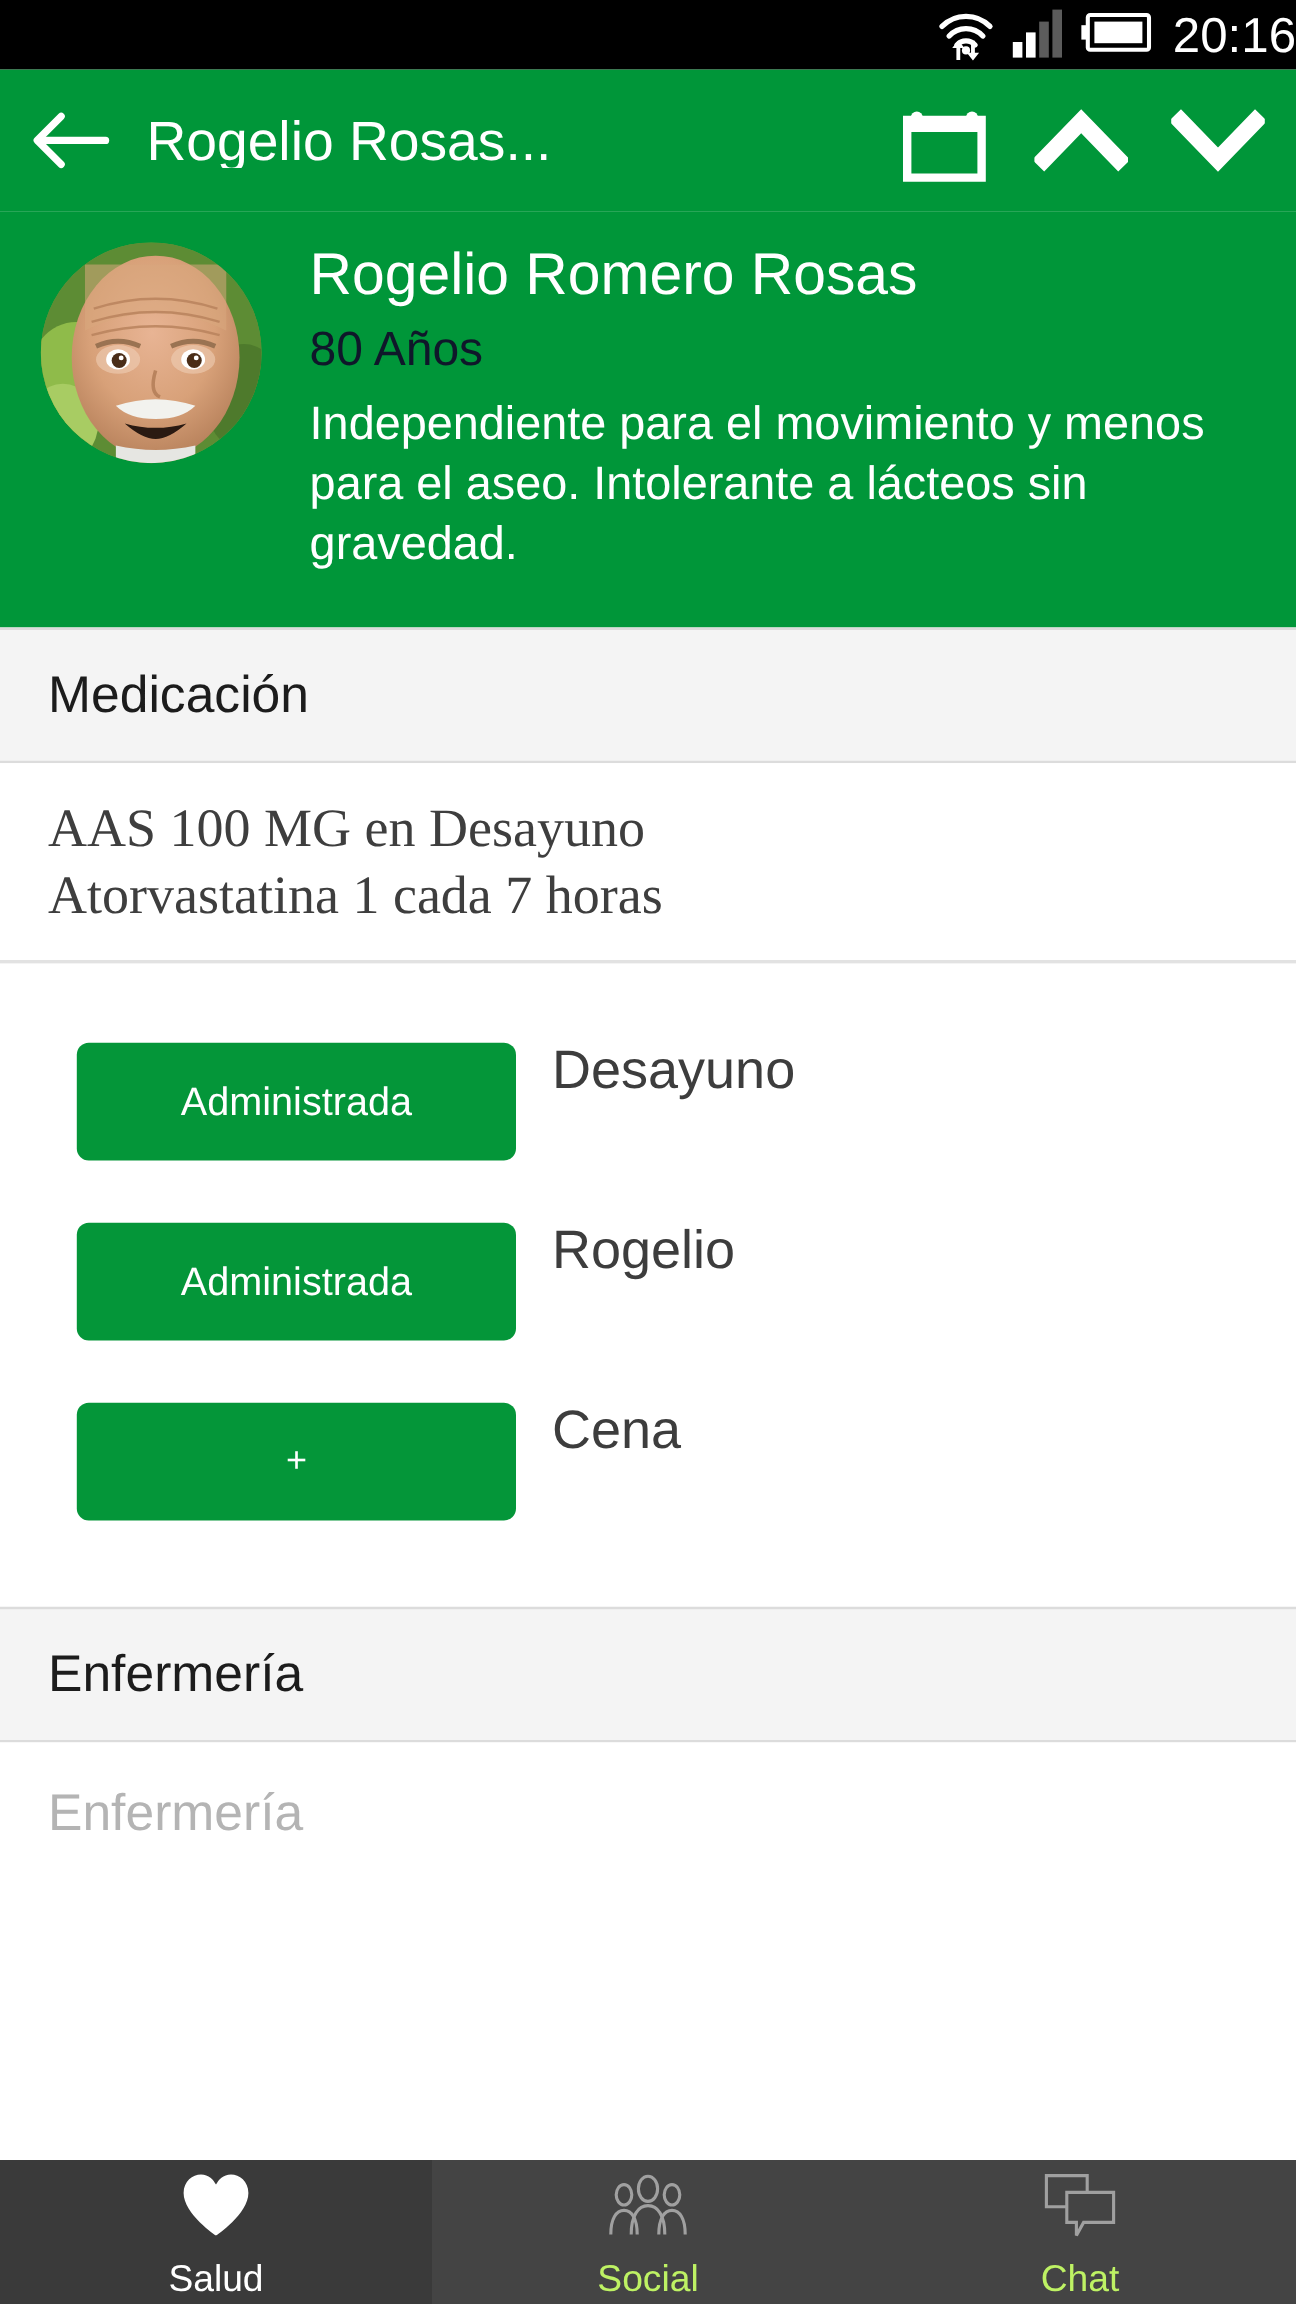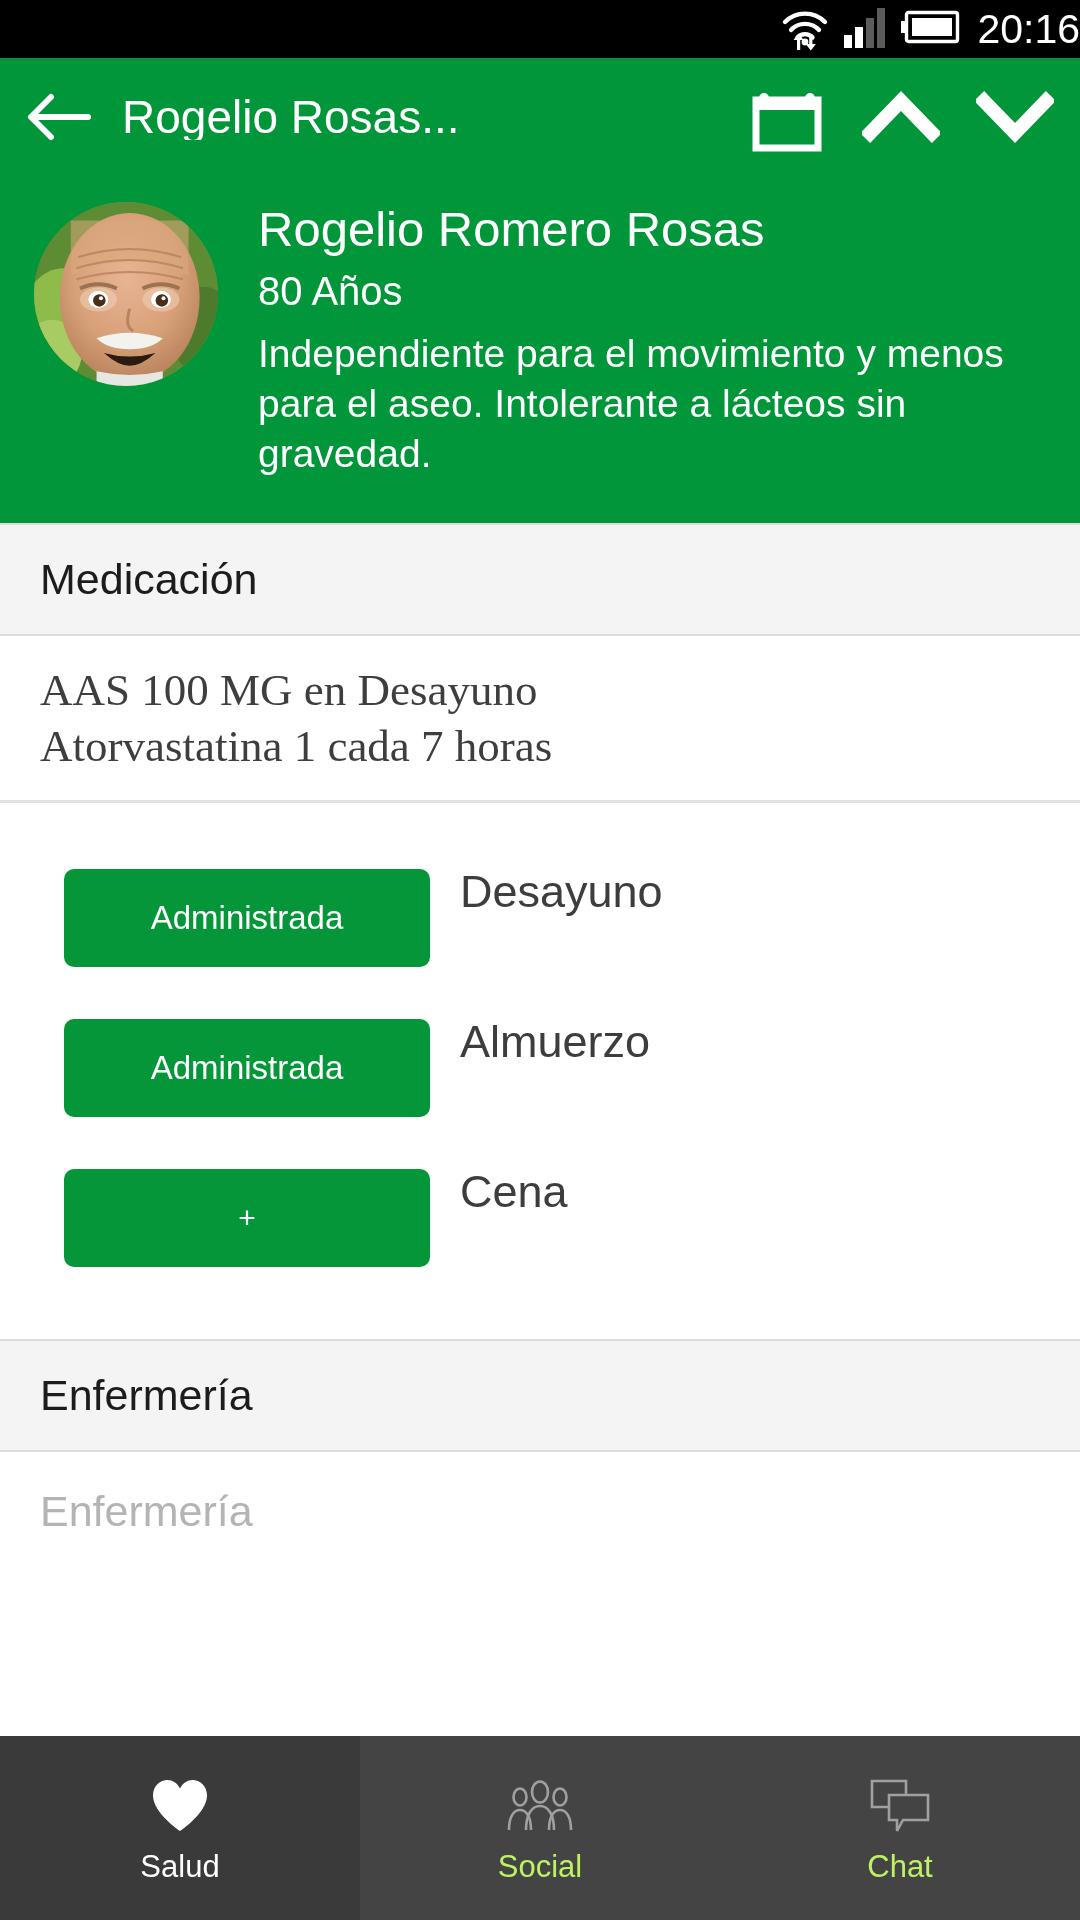--- a/index.html
+++ b/index.html
@@ -111,21 +111,21 @@
     margin-left: 40px;
     flex: 1 1 auto;
     min-width: 0;
   }
   .profile-name {
     color: #ffffff;
     font-size: 49px;
     line-height: 1.12;
   }
   .profile-age {
-    color: #ffffff;
+    color: #0f172a;
     font-size: 40px;
     margin-top: 12px;
     line-height: 1.1;
   }
   .profile-note {
     color: #ffffff;
     font-size: 39px;
     line-height: 1.28;
     margin-top: 16px;
   }
@@ -206,21 +206,21 @@
   }
   .enf-placeholder {
     font-size: 43px;
     color: #b4b4b4;
     line-height: 1;
   }
   .spacer { flex: 1 1 auto; background: #ffffff; }
 
   
   .bottomnav {
-    height: 184px;
+    height: 120px;
     background: #444444;
     display: flex;
     flex: 0 0 auto;
   }
   .nav-item {
     flex: 1 1 0;
     display: flex;
     flex-direction: column;
     align-items: center;
     justify-content: center;
@@ -377,21 +377,21 @@
 
   <div class="dose-list">
 
     <div class="dose-row">
       <button class="dose-btn">Administrada</button>
       <div class="dose-label">Desayuno</div>
     </div>
 
     <div class="dose-row">
       <button class="dose-btn">Administrada</button>
-      <div class="dose-label">Almuerzo</div>
+      <div class="dose-label">Rogelio</div>
     </div>
 
     <div class="dose-row">
       <button class="dose-btn plus">+</button>
       <div class="dose-label">Cena</div>
     </div>
 
   </div>
 
   <div class="section-header">Enfermería</div>

